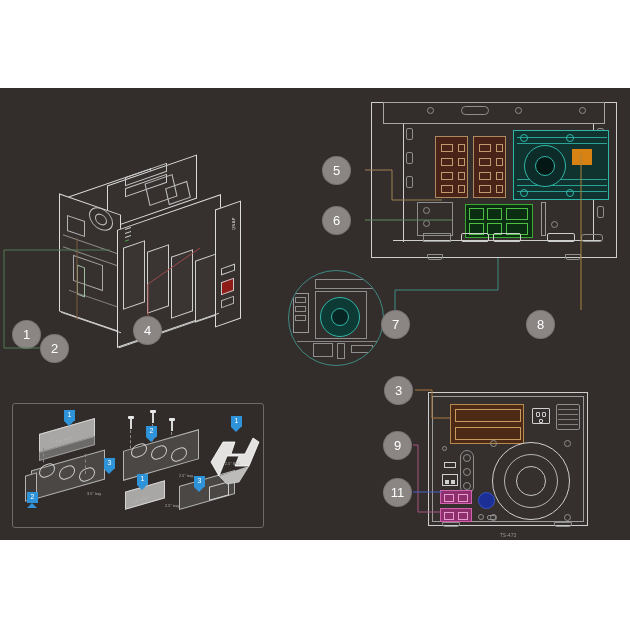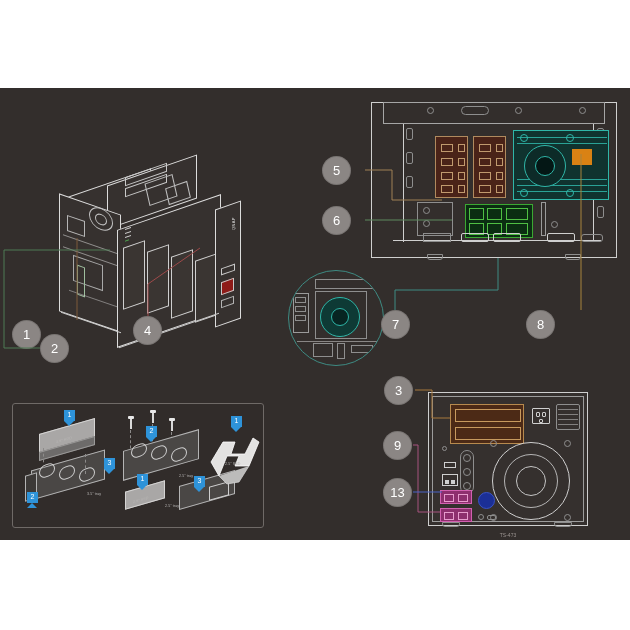--- a/index.html
+++ b/index.html
@@ -324,21 +324,21 @@
     <div class="callout" style="left:384px;top:288px;">3</div>
 
     <svg class="leader" style="left:0;top:0;width:630px;height:452px;" viewBox="0 0 630 452">
       <polyline points="440,424 418,424 418,357 413,357" fill="none" stroke="#a7527f" stroke-width="1"></polyline>
     </svg>
     <div class="callout" style="left:383px;top:343px;">9</div>
 
     <svg class="leader" style="left:0;top:0;width:630px;height:452px;" viewBox="0 0 630 452">
       <polyline points="442,404 413,404" fill="none" stroke="#4a63c4" stroke-width="1"></polyline>
     </svg>
-    <div class="callout" style="left:383px;top:390px;">13</div>
+    <div class="callout" style="left:383px;top:390px;">11</div>
 
     <div id="install">
 
       <div class="hdd" style="left:26px;top:22px;width:56px;height:22px;transform:skewY(-16deg);"></div>
       <div class="hdd-dark" style="left:26px;top:40px;width:56px;height:9px;transform:skewY(-16deg);"></div>
       <div class="mini-label" style="left:43px;top:34px;transform:skewY(-16deg);">3.5" HDD</div>
 
       <div class="tray" style="left:18px;top:56px;width:74px;height:30px;transform:skewY(-16deg);"></div>
       <div class="oln" style="left:26px;top:60px;width:16px;height:13px;border-radius:7px;transform:skewY(-16deg);border-color:#cfcfcf;"></div>
       <div class="oln" style="left:46px;top:62px;width:16px;height:13px;border-radius:7px;transform:skewY(-16deg);border-color:#cfcfcf;"></div>

